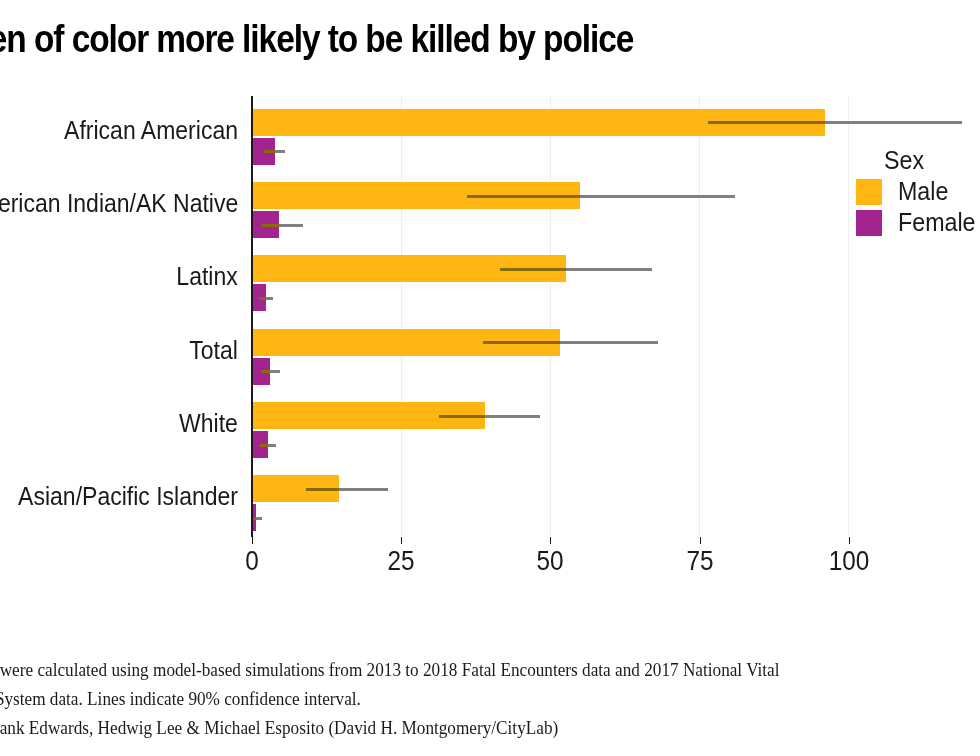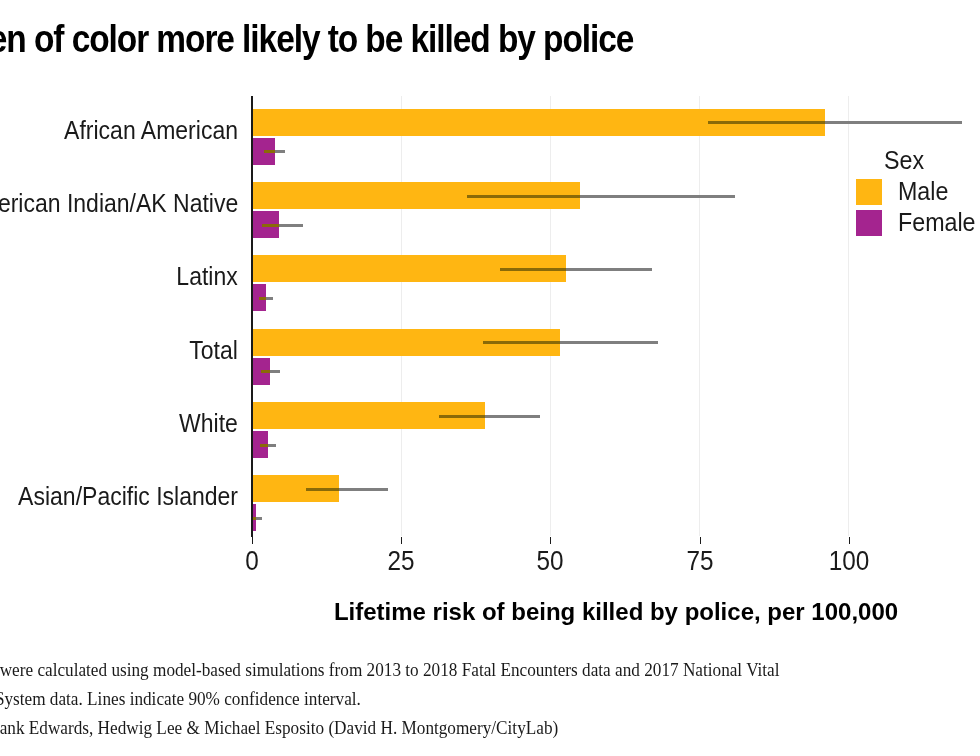--- a/index.html
+++ b/index.html
@@ -168,21 +168,20 @@
       <div class="xtick-mark" style="left: 401.18px;"></div>
       <div class="xtick-label" style="left: 361.18px;">25</div>
       <div class="xtick-mark" style="left: 550.361px;"></div>
       <div class="xtick-label" style="left: 510.361px;">50</div>
       <div class="xtick-mark" style="left: 699.541px;"></div>
       <div class="xtick-label" style="left: 659.541px;">75</div>
       <div class="xtick-mark" style="left: 848.721px;"></div>
       <div class="xtick-label" style="left: 808.721px;">100</div>
     </div>
 
-  <div id="x-axis-title-shift">Lifetime risk of being killed by police, per 100,000</div>
 </div>
 
 <div id="legend">
   <div id="legend-title">Sex</div>
   <div class="legend-row">
     <div class="legend-swatch" style="background:#FFB612"></div>
     <div class="legend-label">Male</div>
   </div>
   <div class="legend-row">
     <div class="legend-swatch" style="background:#A4248F"></div>

